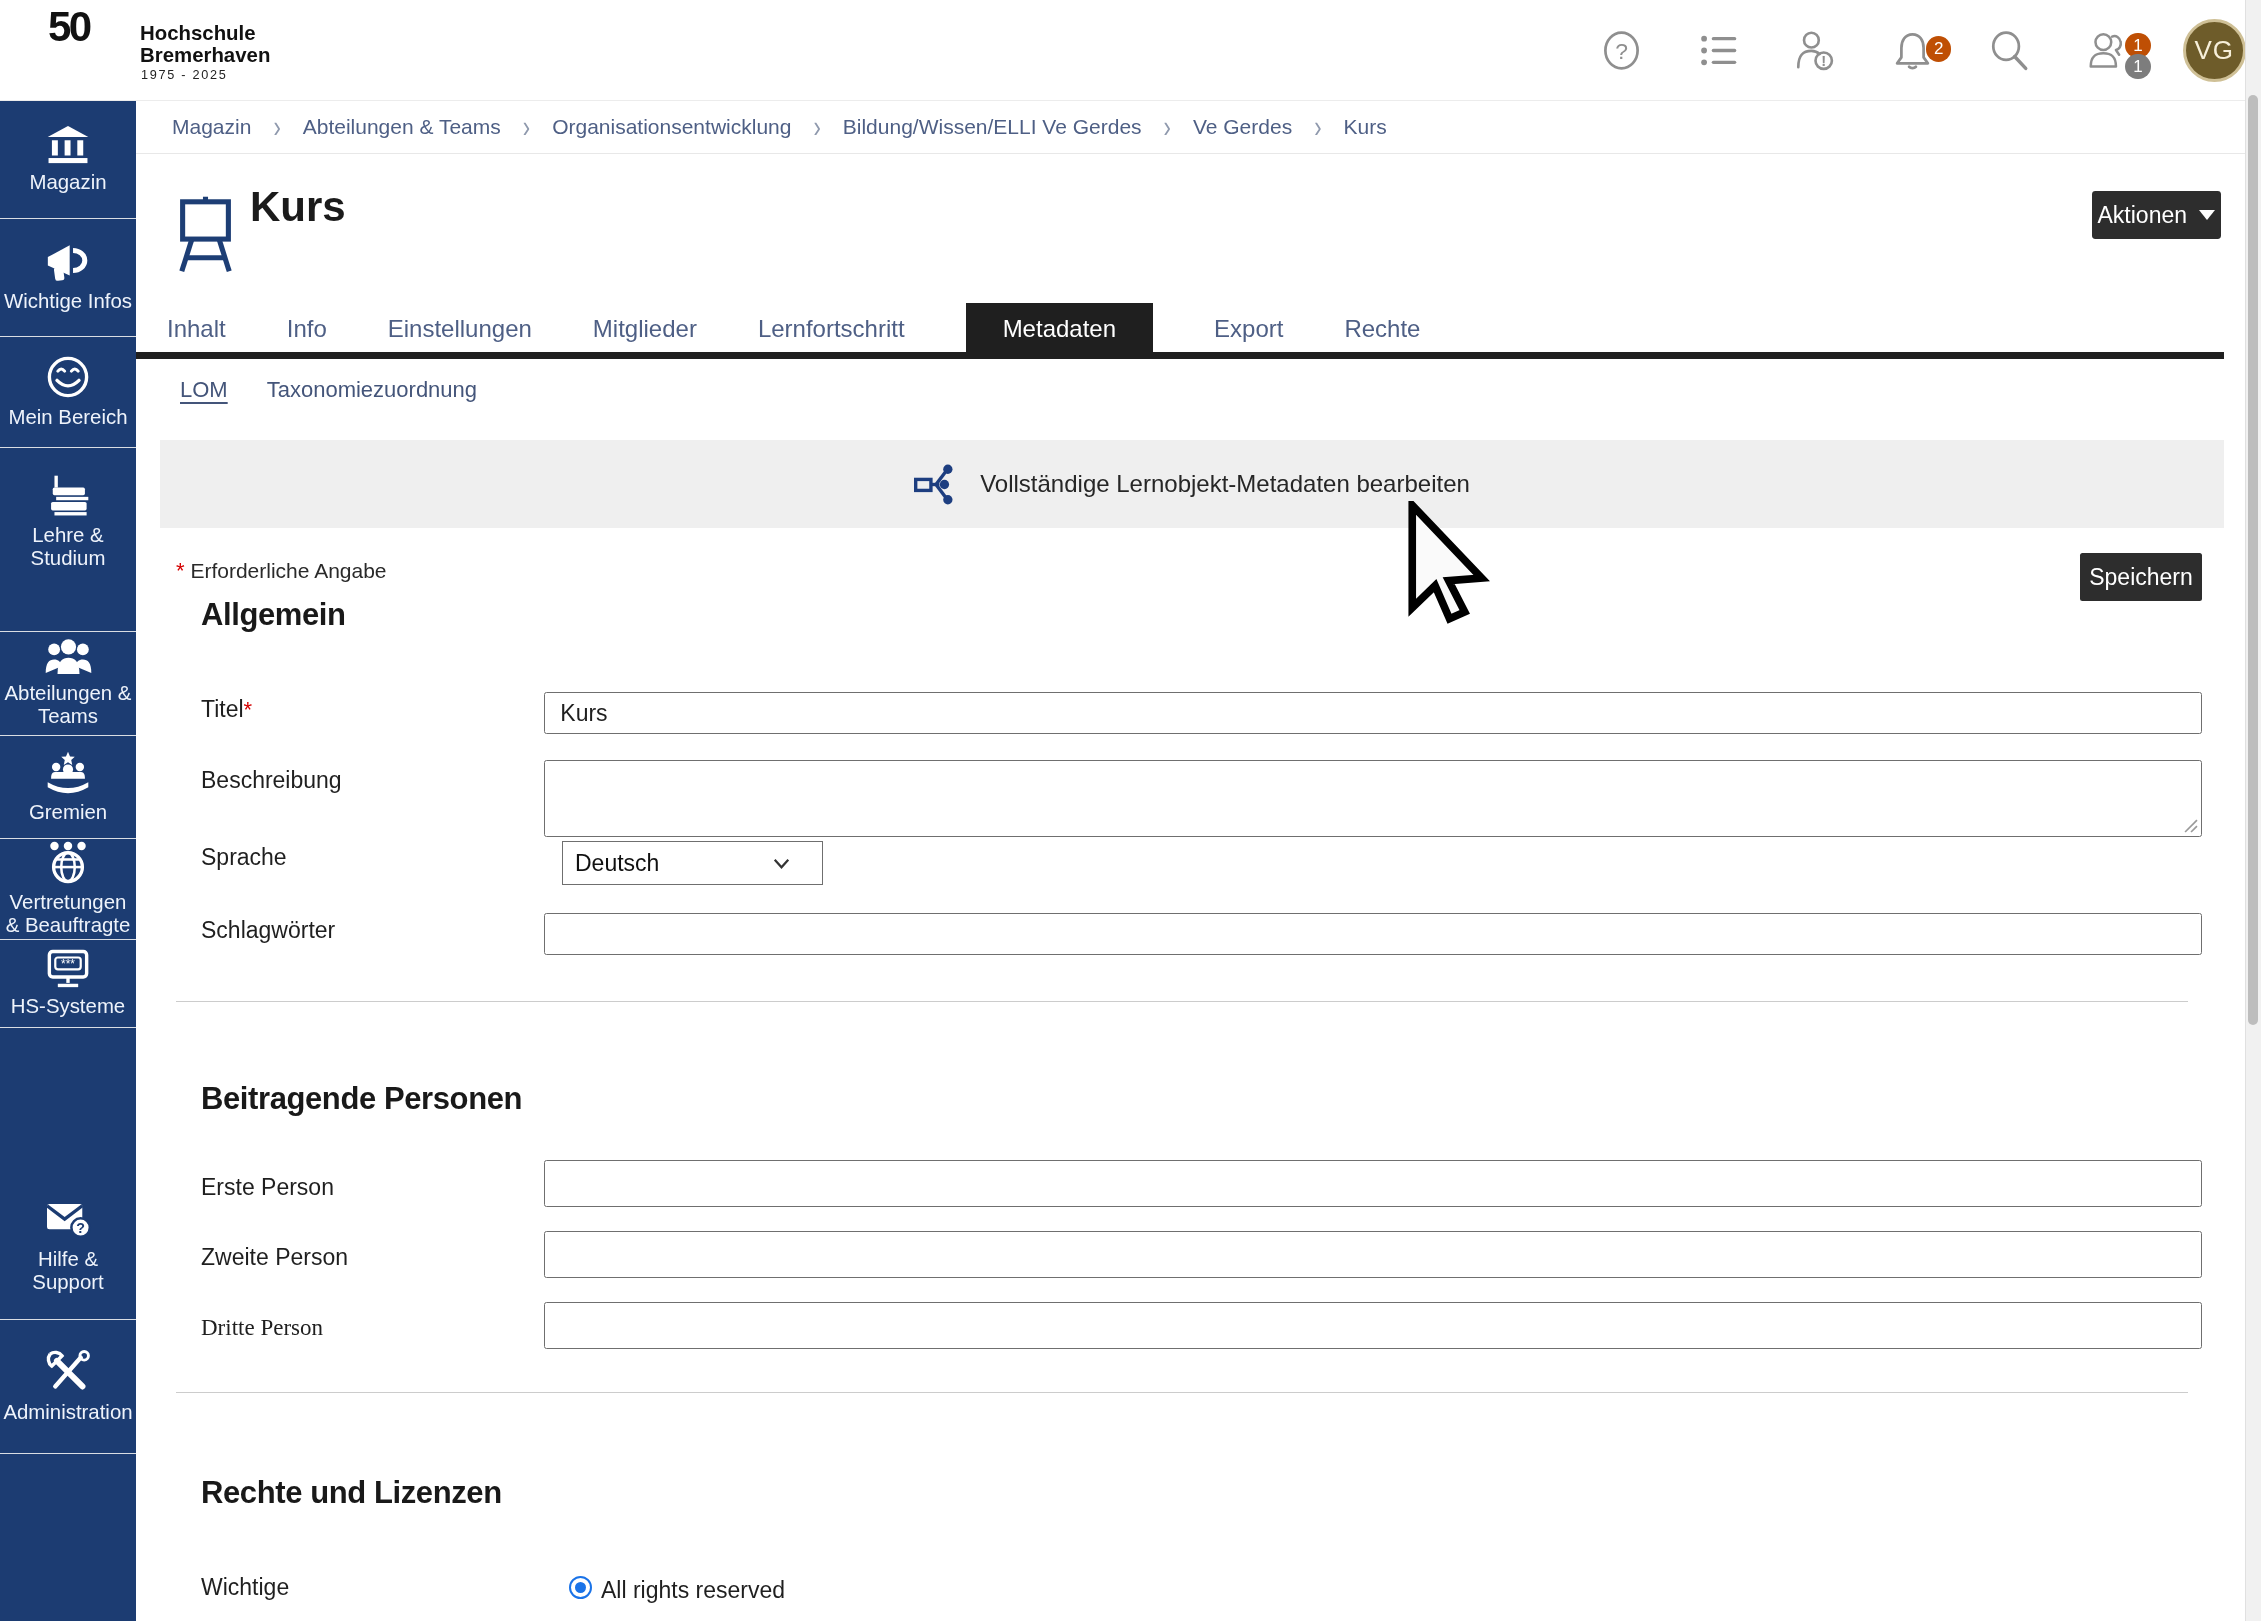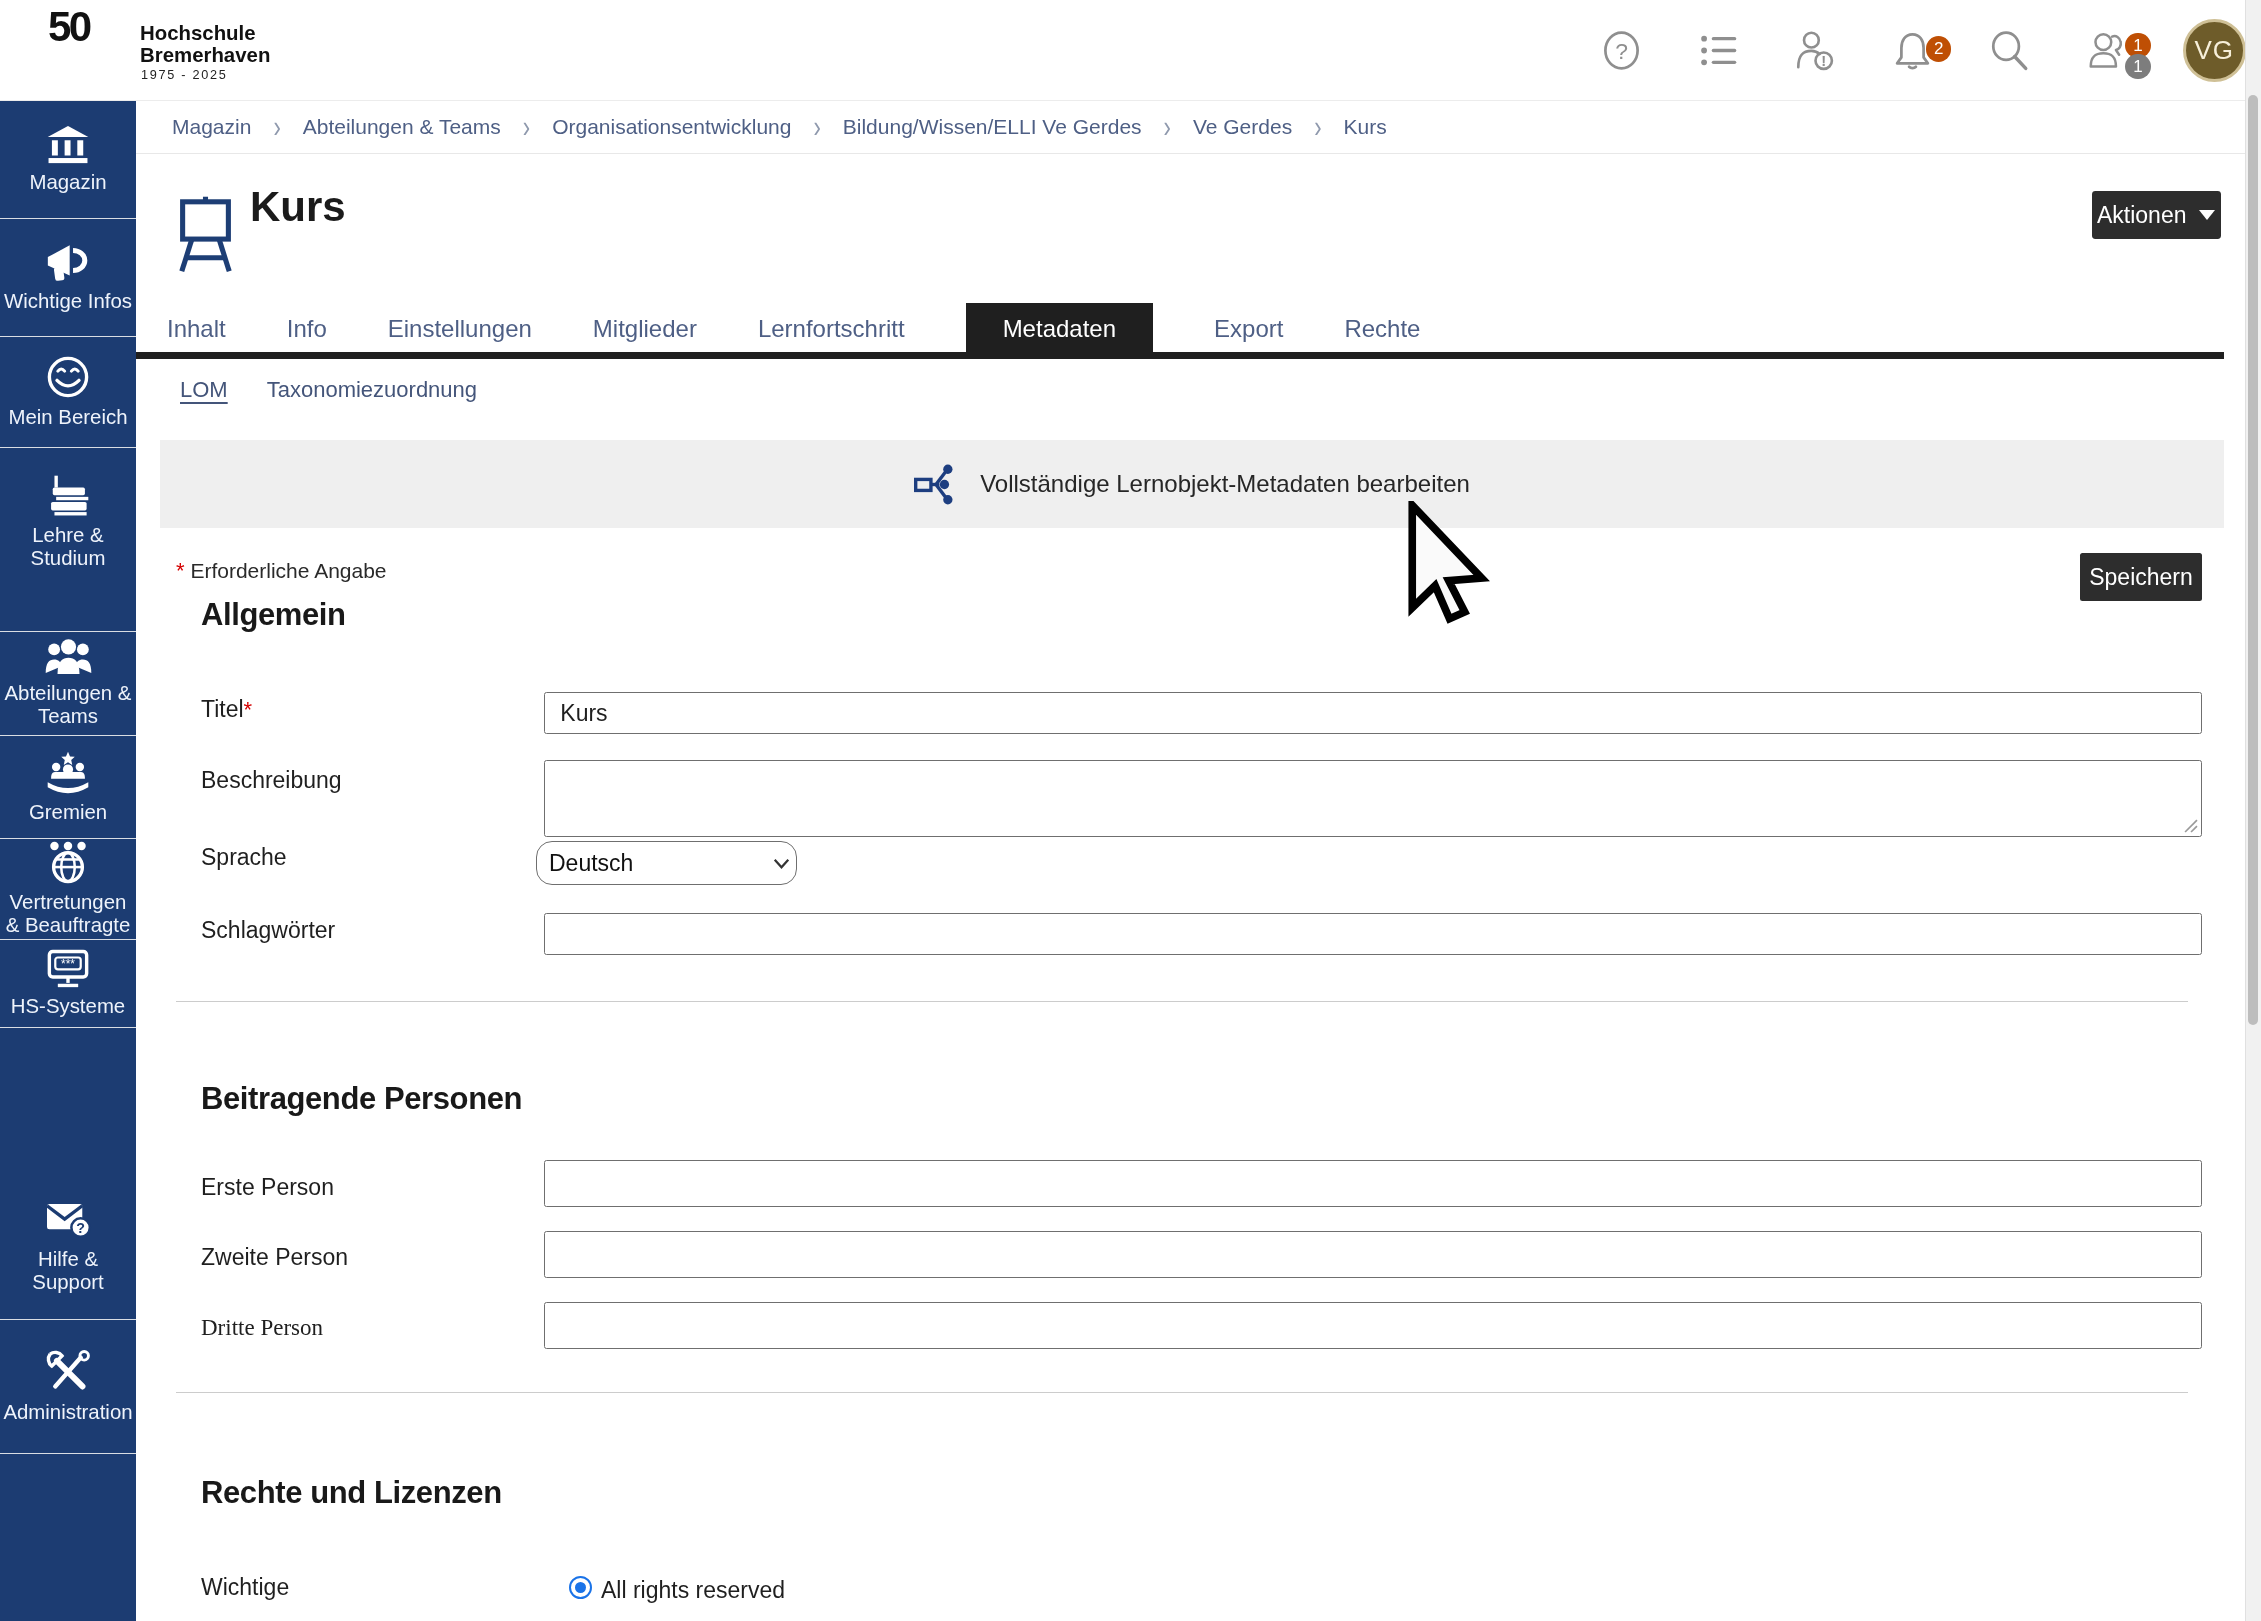--- a/index.html
+++ b/index.html
@@ -33,21 +33,21 @@
   
   .main{position:absolute;left:136px;top:100px;width:2110px;height:1521px;background:#fff;}
   .crumbbar{position:absolute;left:0;top:0;width:2110px;height:54px;background:#fff;border-bottom:1.7px solid #e8e8e8;
     display:flex;align-items:center;padding-left:36px;box-sizing:border-box;gap:22px;}
   .crumb{font-size:21px;color:#4e5f85;cursor:pointer;white-space:nowrap;}
   .crumb-sep{font-size:22px;color:#8f99ad;transform:scaleY(1.4);}
   .titlerow{position:absolute;left:0;top:54px;width:2110px;height:153px;}
   .obj-icon{position:absolute;left:39px;top:41px;}
   .page-title{position:absolute;left:114px;top:29px;font-size:42px;font-weight:700;color:#1b1b1b;}
   .btn-dark{background:#2d2d2d;color:#fff;border:none;border-radius:3.4px;font-family:inherit;cursor:pointer;}
-  .actions-btn{position:absolute;right:25.5px;top:37px;width:129px;height:48px;font-size:23px;display:flex;align-items:center;justify-content:flex-end;gap:12px;}
+  .actions-btn{position:absolute;right:25.5px;top:37px;width:129px;height:48px;font-size:23px;display:flex;align-items:center;justify-content:space-between;gap:12px;}
   .caret{width:0;height:0;border-left:8.5px solid transparent;border-right:8.5px solid transparent;border-top:10.2px solid #fff;}
   
   .tabs{position:absolute;left:31px;top:204px;display:flex;align-items:flex-end;gap:61px;height:53px;}
   .tab{font-size:24px;color:#4e5f85;padding-bottom:13.6px;cursor:pointer;}
   .tab.active{background:#1f1f1f;color:#fff;padding:12px 37px 13.6px 37px;margin-bottom:0;}
   .tabline{position:absolute;left:0;top:252px;width:2088px;height:6.8px;background:#1f1f1f;}
   .subtabs{position:absolute;left:44px;top:277px;display:flex;gap:39px;}
   .subtab{font-size:22px;color:#44557a;cursor:pointer;}
   .subtab.active{text-decoration:underline;text-underline-offset:5.1px;}
   
@@ -57,21 +57,21 @@
   
   .req-note{position:absolute;left:40px;top:458px;font-size:21px;color:#2a2a2a;}
   .req-star{color:#d40000;font-size:22px;}
   .save-btn{position:absolute;left:1944px;top:453px;width:122px;height:48px;font-size:23px;border-radius:2.5px;}
   .sec-heading{position:absolute;font-size:31px;font-weight:700;color:#191919;letter-spacing:-0.4px;}
   .flabel{position:absolute;left:65px;font-size:23px;color:#1f1f1f;}
   .finput{position:absolute;left:408px;width:1658px;height:42px;box-sizing:border-box;border:1.7px solid #6f6f6f;border-radius:2.5px;
     font-size:23px;font-family:inherit;padding:0 15.3px;color:#1f1f1f;background:#fff;}
   textarea.finput{height:77px;padding-top:6.8px;resize:none;}
   .resize-grip{position:absolute;pointer-events:none;}
-  .fselect{position:absolute;left:400px;width:261px;height:44px;box-sizing:border-box;border:1.7px solid #6f6f6f;border-radius:16px;
+  .fselect{position:absolute;left:426px;width:261px;height:44px;box-sizing:border-box;border:1.7px solid #6f6f6f;border-radius:0;
     font-size:23px;font-family:inherit;padding:0 12px;color:#111;background:#fff;appearance:none;-webkit-appearance:none;-moz-appearance:none;}
   .select-chev{position:absolute;pointer-events:none;}
   .divider{position:absolute;left:40px;width:2012px;height:0;border-top:1.7px solid #cccccc;}
   
   .radio{position:absolute;width:23px;height:23px;border-radius:50%;border:2.5px solid #1a73e8;box-sizing:border-box;
     display:flex;align-items:center;justify-content:center;background:#fff;cursor:pointer;}
   .radio-dot{width:11px;height:11px;border-radius:50%;background:#1a73e8;}
   .radio-label{position:absolute;font-size:23px;color:#1f1f1f;}
   
   .scroll-track{position:absolute;right:0;top:0;width:15.3px;height:1621px;background:#f1f1f1;border-left:0.8px solid #e0e0e0;z-index:9;}

